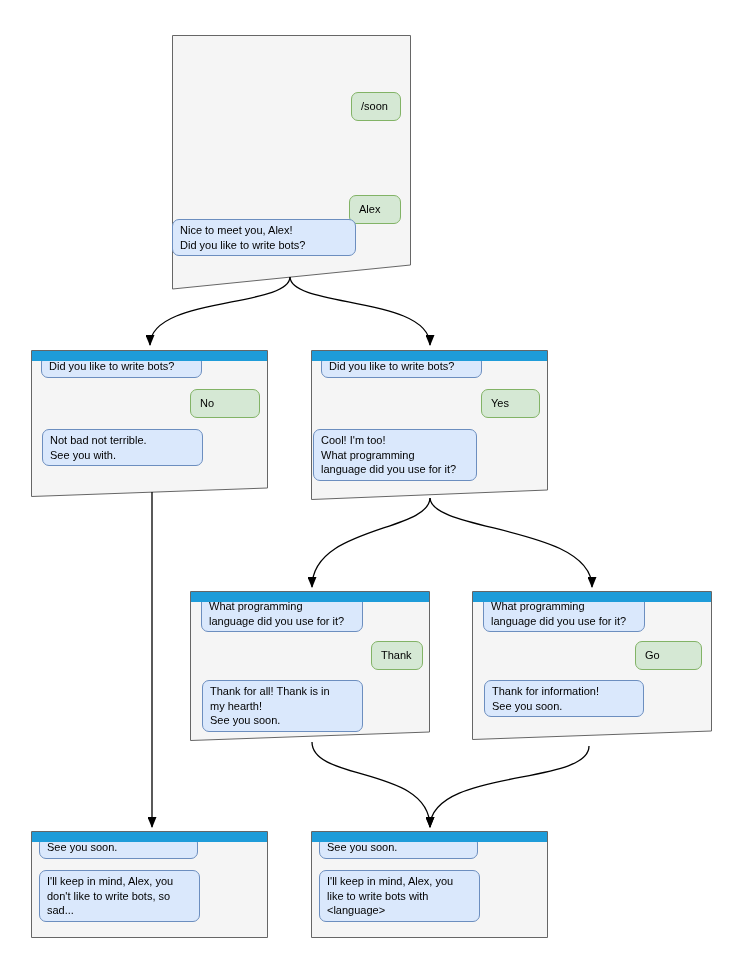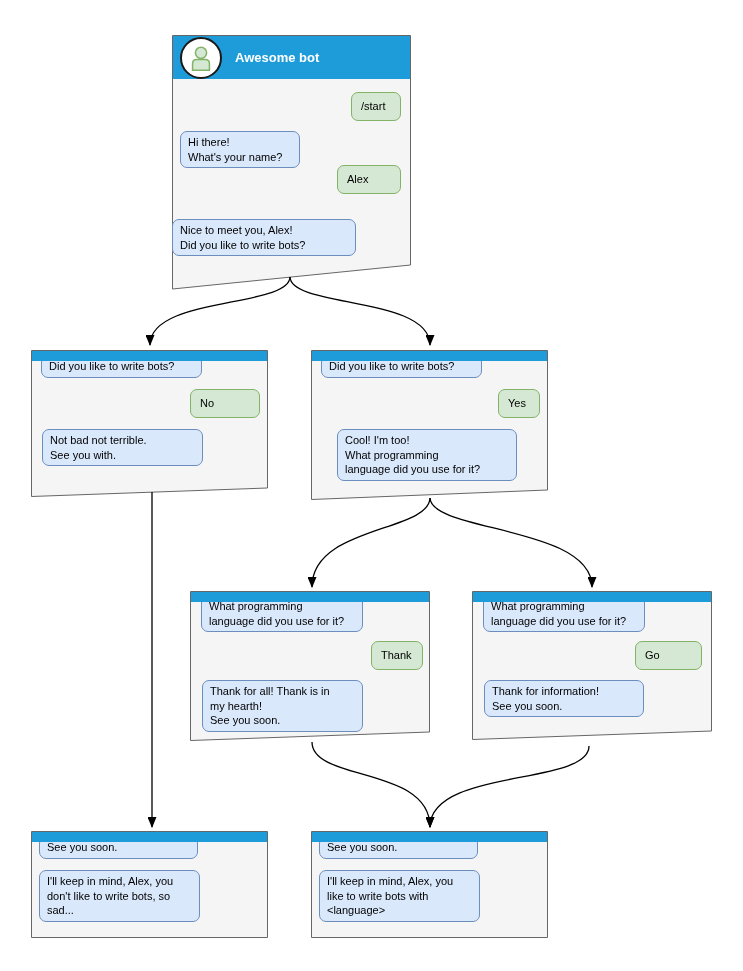--- a/index.html
+++ b/index.html
@@ -54,57 +54,44 @@
     <path d="M 430 498 C 431 532, 592 526, 592 587" marker-end="url(#ah)"></path>
     <path d="M 312 742 C 312 782, 430 766, 430 827" marker-end="url(#ah)"></path>
     <path d="M 589 746 C 589 786, 430 768, 430 827" marker-end="url(#ah)"></path>
   </g>
 </svg>
 
 <div class="window" style="left:172px;top:35px;width:239px;height:255px">
   <svg class="frame" width="239" height="255">
     <polygon points="0.5,0.5 238.5,0.5 238.5,230 0.5,254" fill="#F5F5F5" stroke="#666666"></polygon>
   </svg>
-  <div class="bubble user" style="right:10px;top:57px;width:50px">/start</div>
-  <div class="bubble bot" style="left:8px;top:96px;width:120px">Hi there!
-What's your name?</div>
-  <div class="bubble user" style="right:10px;top:130px;width:64px">Alex</div>
+  <div class="bubble user" style="right:10px;top:57px;width:50px">/soon</div>
+  <div class="bubble user" style="right:10px;top:160px;width:52px">Alex</div>
   <div class="bubble bot" style="left:0;top:184px;width:184px">Nice to meet you, Alex!
 Did you like to write bots?</div>
-  <div class="titlebar big">
-    <div class="avatar">
-      <svg width="30" height="30" viewBox="0 0 32 32">
-        <g fill="#D5E8D4" stroke="#82B366" stroke-width="1.6">
-          <path d="M7 29 L7 22 Q7 17.5 11.5 17.5 L20.5 17.5 Q25 17.5 25 22 L25 29 Z"></path>
-          <circle cx="16" cy="10.5" r="6"></circle>
-        </g>
-      </svg>
-    </div>
-    <span class="window-title">Awesome bot</span>
-  </div>
 </div>
 
 <div class="window" style="left:31px;top:350px;width:237px;height:147px">
   <svg class="frame" width="237" height="147">
     <polygon points="0.5,0.5 236.5,0.5 236.5,138 0.5,146.5" fill="#F5F5F5" stroke="#666666"></polygon>
   </svg>
   <div class="bubble bot" style="left:10px;top:5px;width:161px">Did you like to write bots?</div>
   <div class="bubble user" style="right:8px;top:39px;width:70px">No</div>
   <div class="bubble bot" style="left:11px;top:79px;width:161px">Not bad not terrible.
 See you with.</div>
   <div class="titlebar small"></div>
 </div>
 
 <div class="window" style="left:311px;top:350px;width:237px;height:150px">
   <svg class="frame" width="237" height="150">
     <polygon points="0.5,0.5 236.5,0.5 236.5,140 0.5,149.5" fill="#F5F5F5" stroke="#666666"></polygon>
   </svg>
   <div class="bubble bot" style="left:10px;top:5px;width:161px">Did you like to write bots?</div>
-  <div class="bubble user" style="right:8px;top:39px;width:42px">Yes</div>
-  <div class="bubble bot" style="left:26px;top:79px;width:180px">Cool! I'm too!
+  <div class="bubble user" style="right:8px;top:39px;width:59px">Yes</div>
+  <div class="bubble bot" style="left:2px;top:79px;width:164px">Cool! I'm too!
 What programming
 language did you use for it?</div>
   <div class="titlebar small"></div>
 </div>
 
 <div class="window" style="left:190px;top:591px;width:240px;height:150px">
   <svg class="frame" width="240" height="150">
     <polygon points="0.5,0.5 239.5,0.5 239.5,141 0.5,149.5" fill="#F5F5F5" stroke="#666666"></polygon>
   </svg>
   <div class="bubble bot" style="left:11px;top:4px;width:162px">What programming

